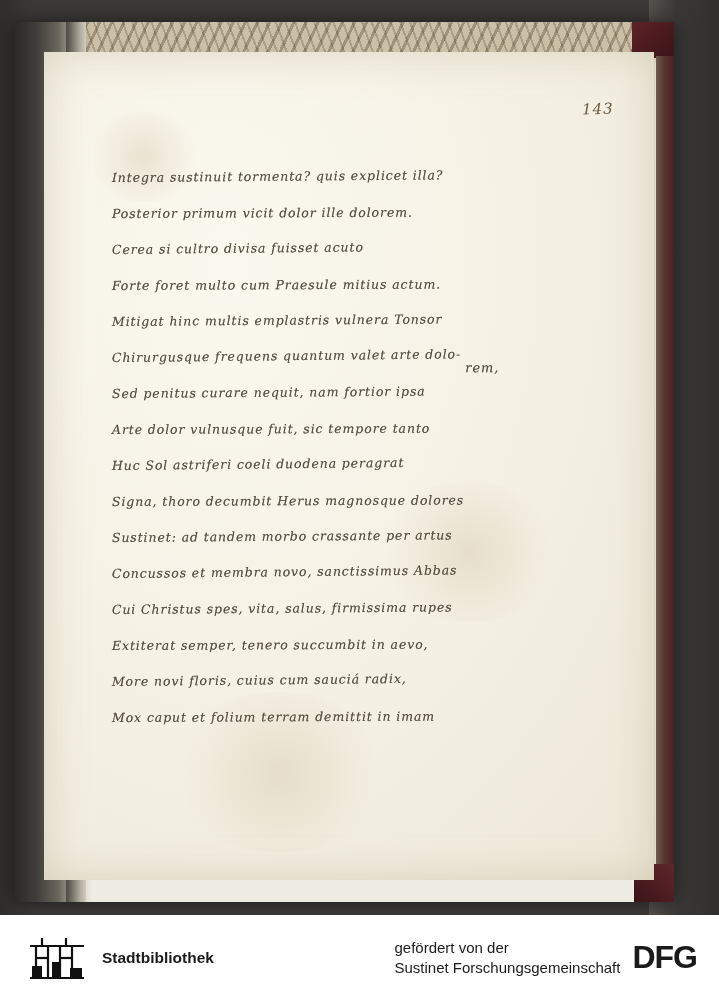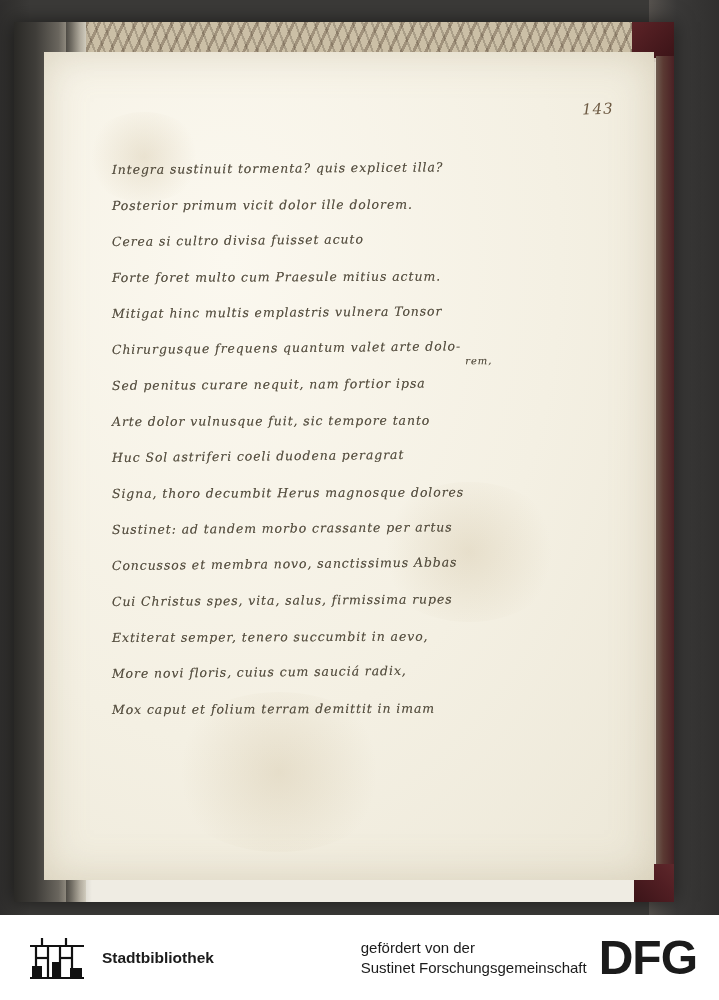--- a/index.html
+++ b/index.html
@@ -152,38 +152,38 @@
     color: #6d5a43;
     letter-spacing: 1px;
     transform: rotate(-2deg);
     font-style: italic;
   }
 
   
   .hw {
     position: absolute;
     left: 68px;
-    top: 112px;
+    top: 120px;
     width: 470px;
   }
   .hw-line {
     font-family: "DejaVu Serif", serif;
     font-style: italic;
     font-size: 12.5px;
     line-height: 1;
     color: #4a4334;
     white-space: nowrap;
     letter-spacing: 0.9px;
     height: 36px;
     opacity: 0.92;
     transform-origin: left center;
     text-shadow: 0 0 0.6px rgba(74,67,52,0.6);
   }
   .hw-line span.sup {
-    font-size: 10px;
+    font-size: 13px;
     vertical-align: -14px;
     margin-left: 4px;
   }
 
   
   .hw-line:nth-child(odd)  { transform: rotate(-0.45deg); }
   .hw-line:nth-child(even) { transform: rotate(-0.25deg); }
   .hw-line:nth-child(3n)   { transform: rotate(-0.6deg); }
 
   
@@ -223,21 +223,21 @@
     text-align: left;
     font-family: "Liberation Sans", sans-serif;
     font-size: 15px;
     color: #1b1b1b;
     line-height: 1.3;
     margin-right: 12px;
   }
   .dfg-word {
     font-family: "Liberation Sans", sans-serif;
     font-weight: bold;
-    font-size: 48px;
+    font-size: 32px;
     letter-spacing: -1px;
     color: #1b1b1b;
   }
 </style>
 </head>
 <body>
 
 <div class="scan">
 
   <div class="backdrop"></div>

